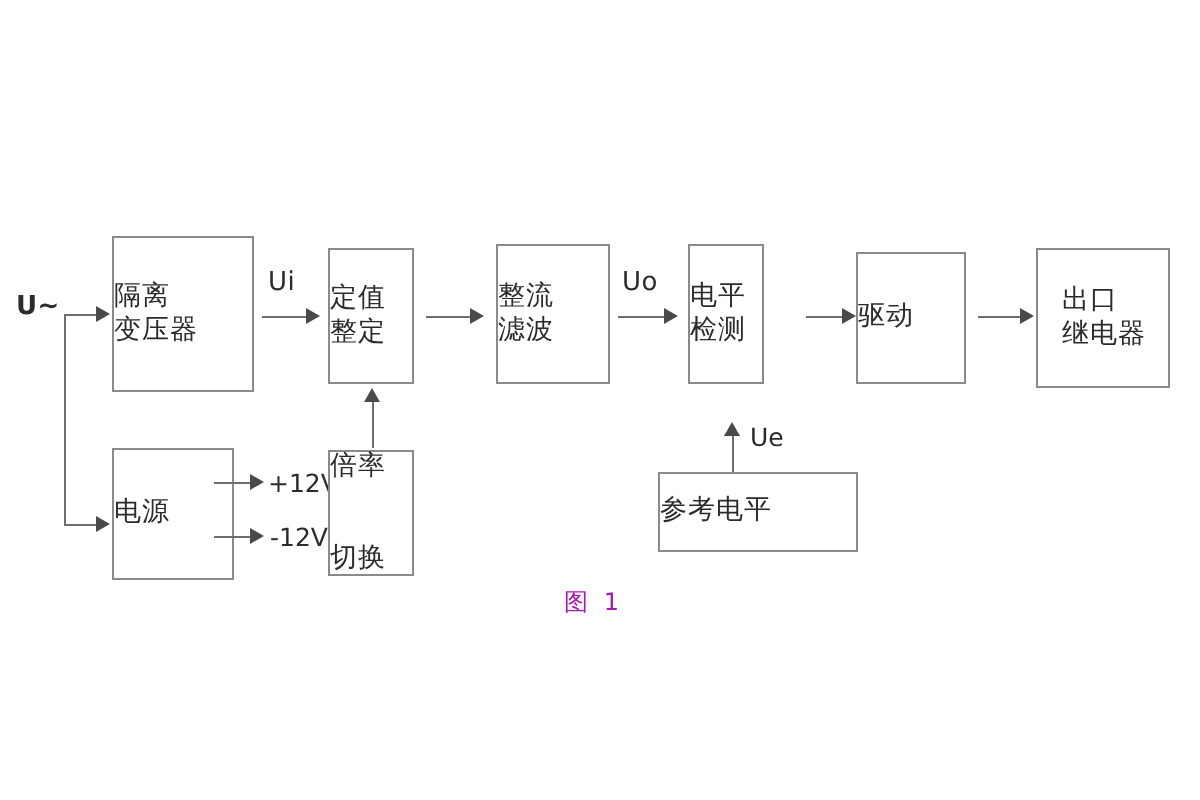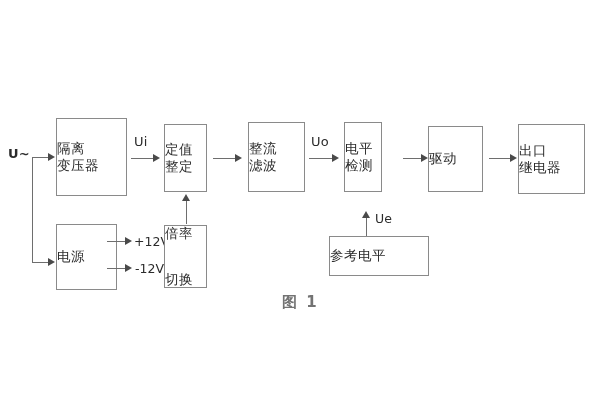--- a/index.html
+++ b/index.html
@@ -70,25 +70,24 @@
   }
   .ahead-u {
     position: absolute;
     width: 0; height: 0;
     border-left: 4.2px solid transparent;
     border-right: 4.2px solid transparent;
     border-bottom: 7px solid #4a4a4a;
   }
   .caption {
     position: absolute;
-    color: #737373;
-    font-size: 15px;
+    color: #a21caf;
+    font-size: 12px;
     letter-spacing: 2px;
     white-space: nowrap;
-    font-weight: bold;
   }
 </style>
 </head>
 <body>
 
 <div id="canvas">
 
   <div class="label" style="left:8px; top:146px; font-weight:700;">U~</div>
 
   <div class="vline" style="left:32px; top:157px; height:105px;"></div>
@@ -133,21 +132,21 @@
   <div class="hline" style="left:403px; top:158px; width:19px;"></div>
   <div class="ahead-r" style="left:421px; top:154px;"></div>
 
   <div class="box" style="left:428px; top:126px; width:55px; height:66px;">
     <span class="ln">驱动</span>
   </div>
 
   <div class="hline" style="left:489px; top:158px; width:22px;"></div>
   <div class="ahead-r" style="left:510px; top:154px;"></div>
 
-  <div class="box" style="left:518px; top:124px; width:67px; height:70px;">
+  <div class="box" style="left:518px; top:124px; width:67px; height:70px;padding-left:12px;">
     <span class="ln">出口</span>
     <span class="ln">继电器</span>
   </div>
 
   <div class="box" style="left:56px; top:224px; width:61px; height:66px;">
     <span class="ln">电源</span>
   </div>
 
   <div class="hline" style="left:107px; top:241px; width:19px;"></div>
   <div class="ahead-r" style="left:125px; top:237px;"></div>

